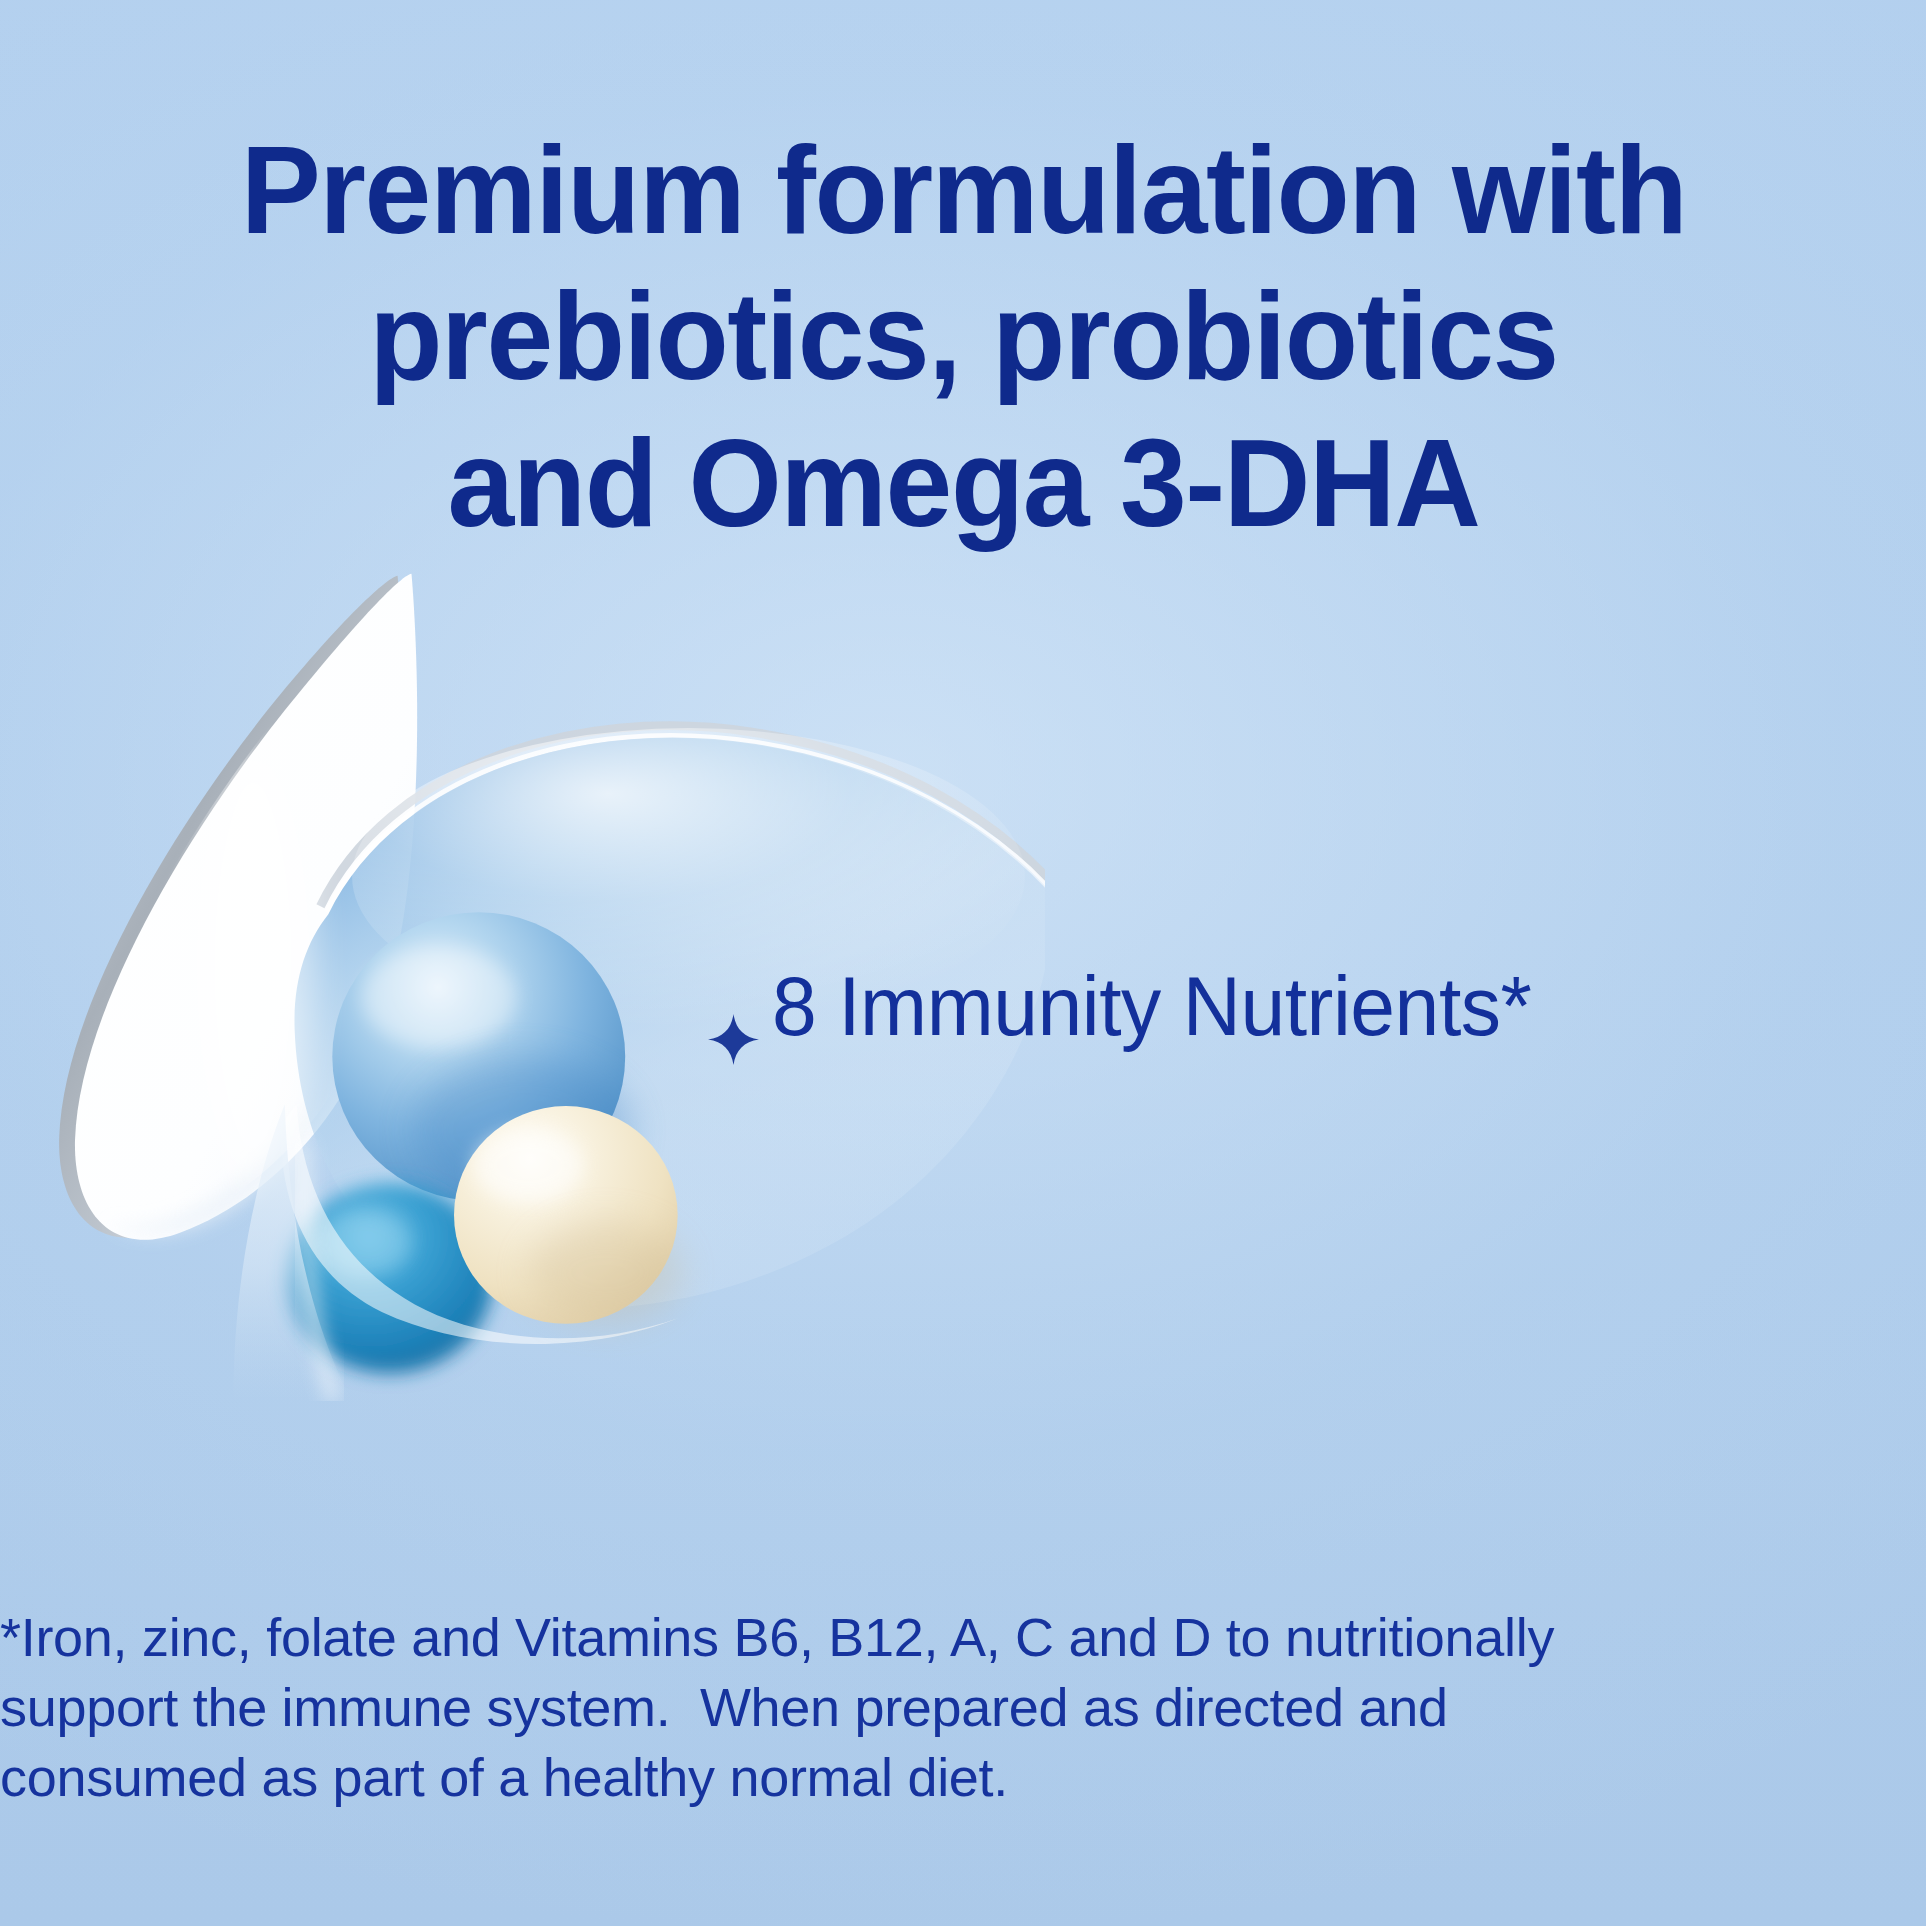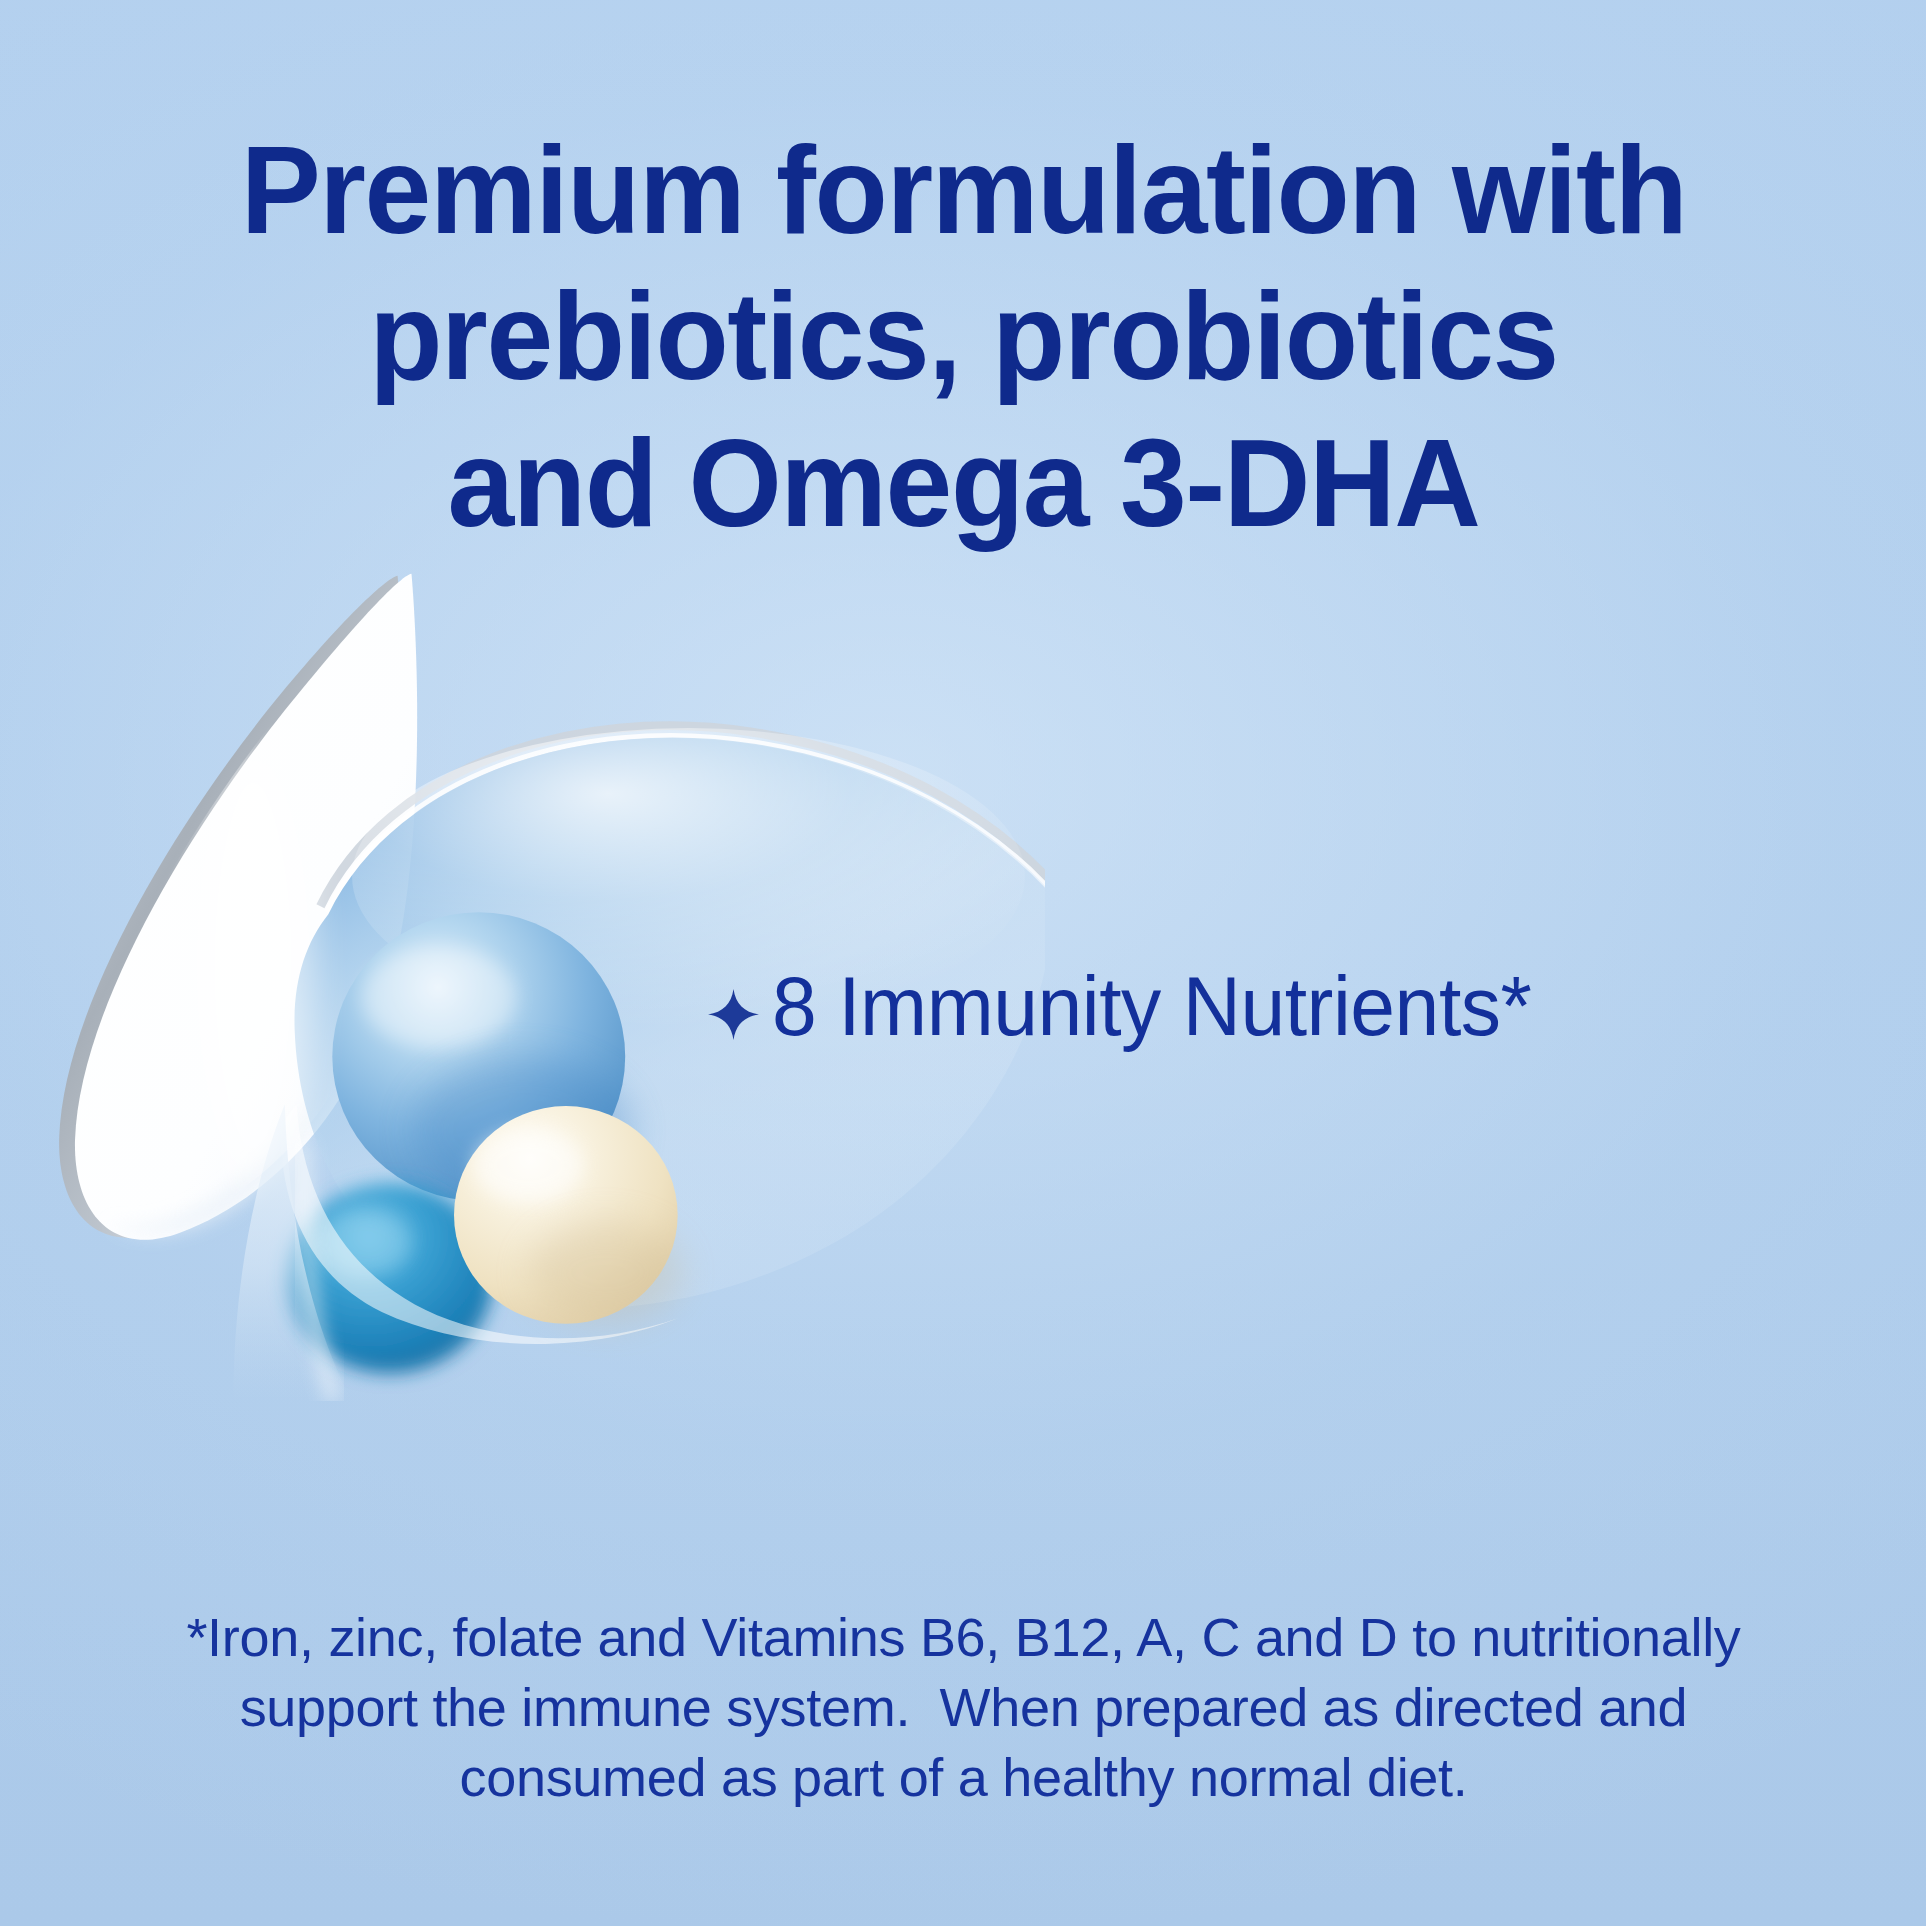--- a/index.html
+++ b/index.html
@@ -57,21 +57,21 @@
   
   #bullets {
     position: absolute;
     left: 707px;
     top: 941px;
     width: 1198px;
     color: #13309B;
   }
   .bullet {
     display: flex;
-    align-items: center;
+    align-items: flex-end;
     margin-bottom: 44px;
   }
   .bullet:last-child { margin-bottom: 0; }
   .bullet-marker {
     flex: 0 0 auto;
     width: 65px;
     height: 81px;
     position: relative;
     top: 6px;
   }
@@ -85,21 +85,21 @@
     transform: scaleX(0.97);
     transform-origin: 0 0;
   }
 
   
   #footnote {
     position: absolute;
     left: 0;
     top: 1602px;
     width: 1927px;
-    text-align: center;
+    text-align: left;
     color: #16339E;
     font-size: 54px;
     line-height: 1.30;
     font-weight: 400;
     letter-spacing: -0.3px;
   }
   #footnote .fl { display: block; white-space: pre; }
 </style>
 </head>
 <body>

